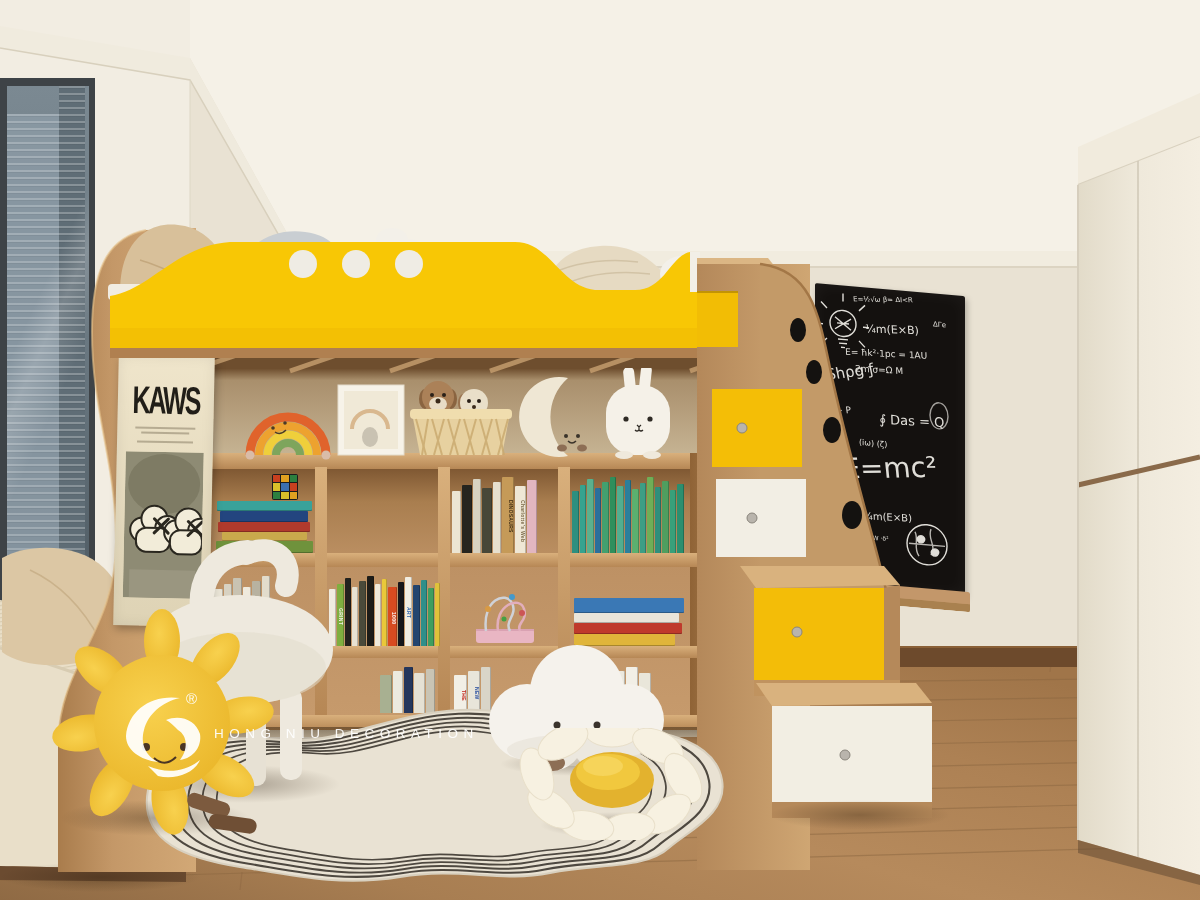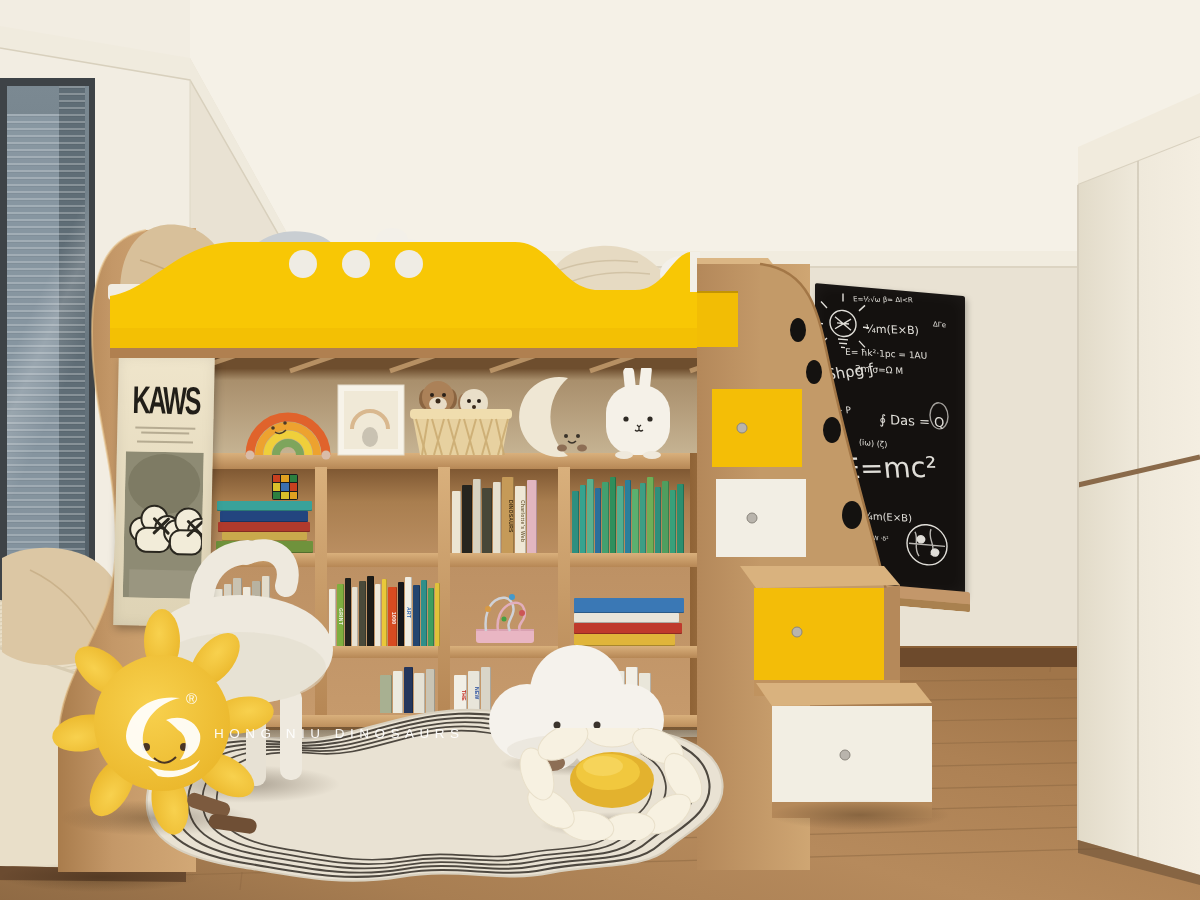--- a/index.html
+++ b/index.html
@@ -607,17 +607,17 @@
   <div class="abs wm">
     <svg width="88" height="92">
       <g fill="rgba(255,255,255,.93)">
         <path d="M8,50 C10,24 34,8 62,12 C44,16 30,28 26,44 C22,58 28,70 40,76 C22,74 8,64 8,50 Z"></path>
         <path d="M48,34 C62,28 78,34 82,48 C84,60 76,72 62,74 C70,64 70,50 60,44 C56,40 52,36 48,34 Z"></path>
         <path d="M30,80 C48,88 68,86 82,74 C76,88 56,94 40,90 Z"></path>
       </g>
       <text x="68" y="18" font-size="15" fill="rgba(255,255,255,.93)">®</text>
     </svg>
     <div>
-      <div class="wm-en">HONG NIU DINOSAURS</div>
+      <div class="wm-en">HONG NIU DECORATION</div>
     </div>
   </div>
 
 </div>
 
 </body></html>

